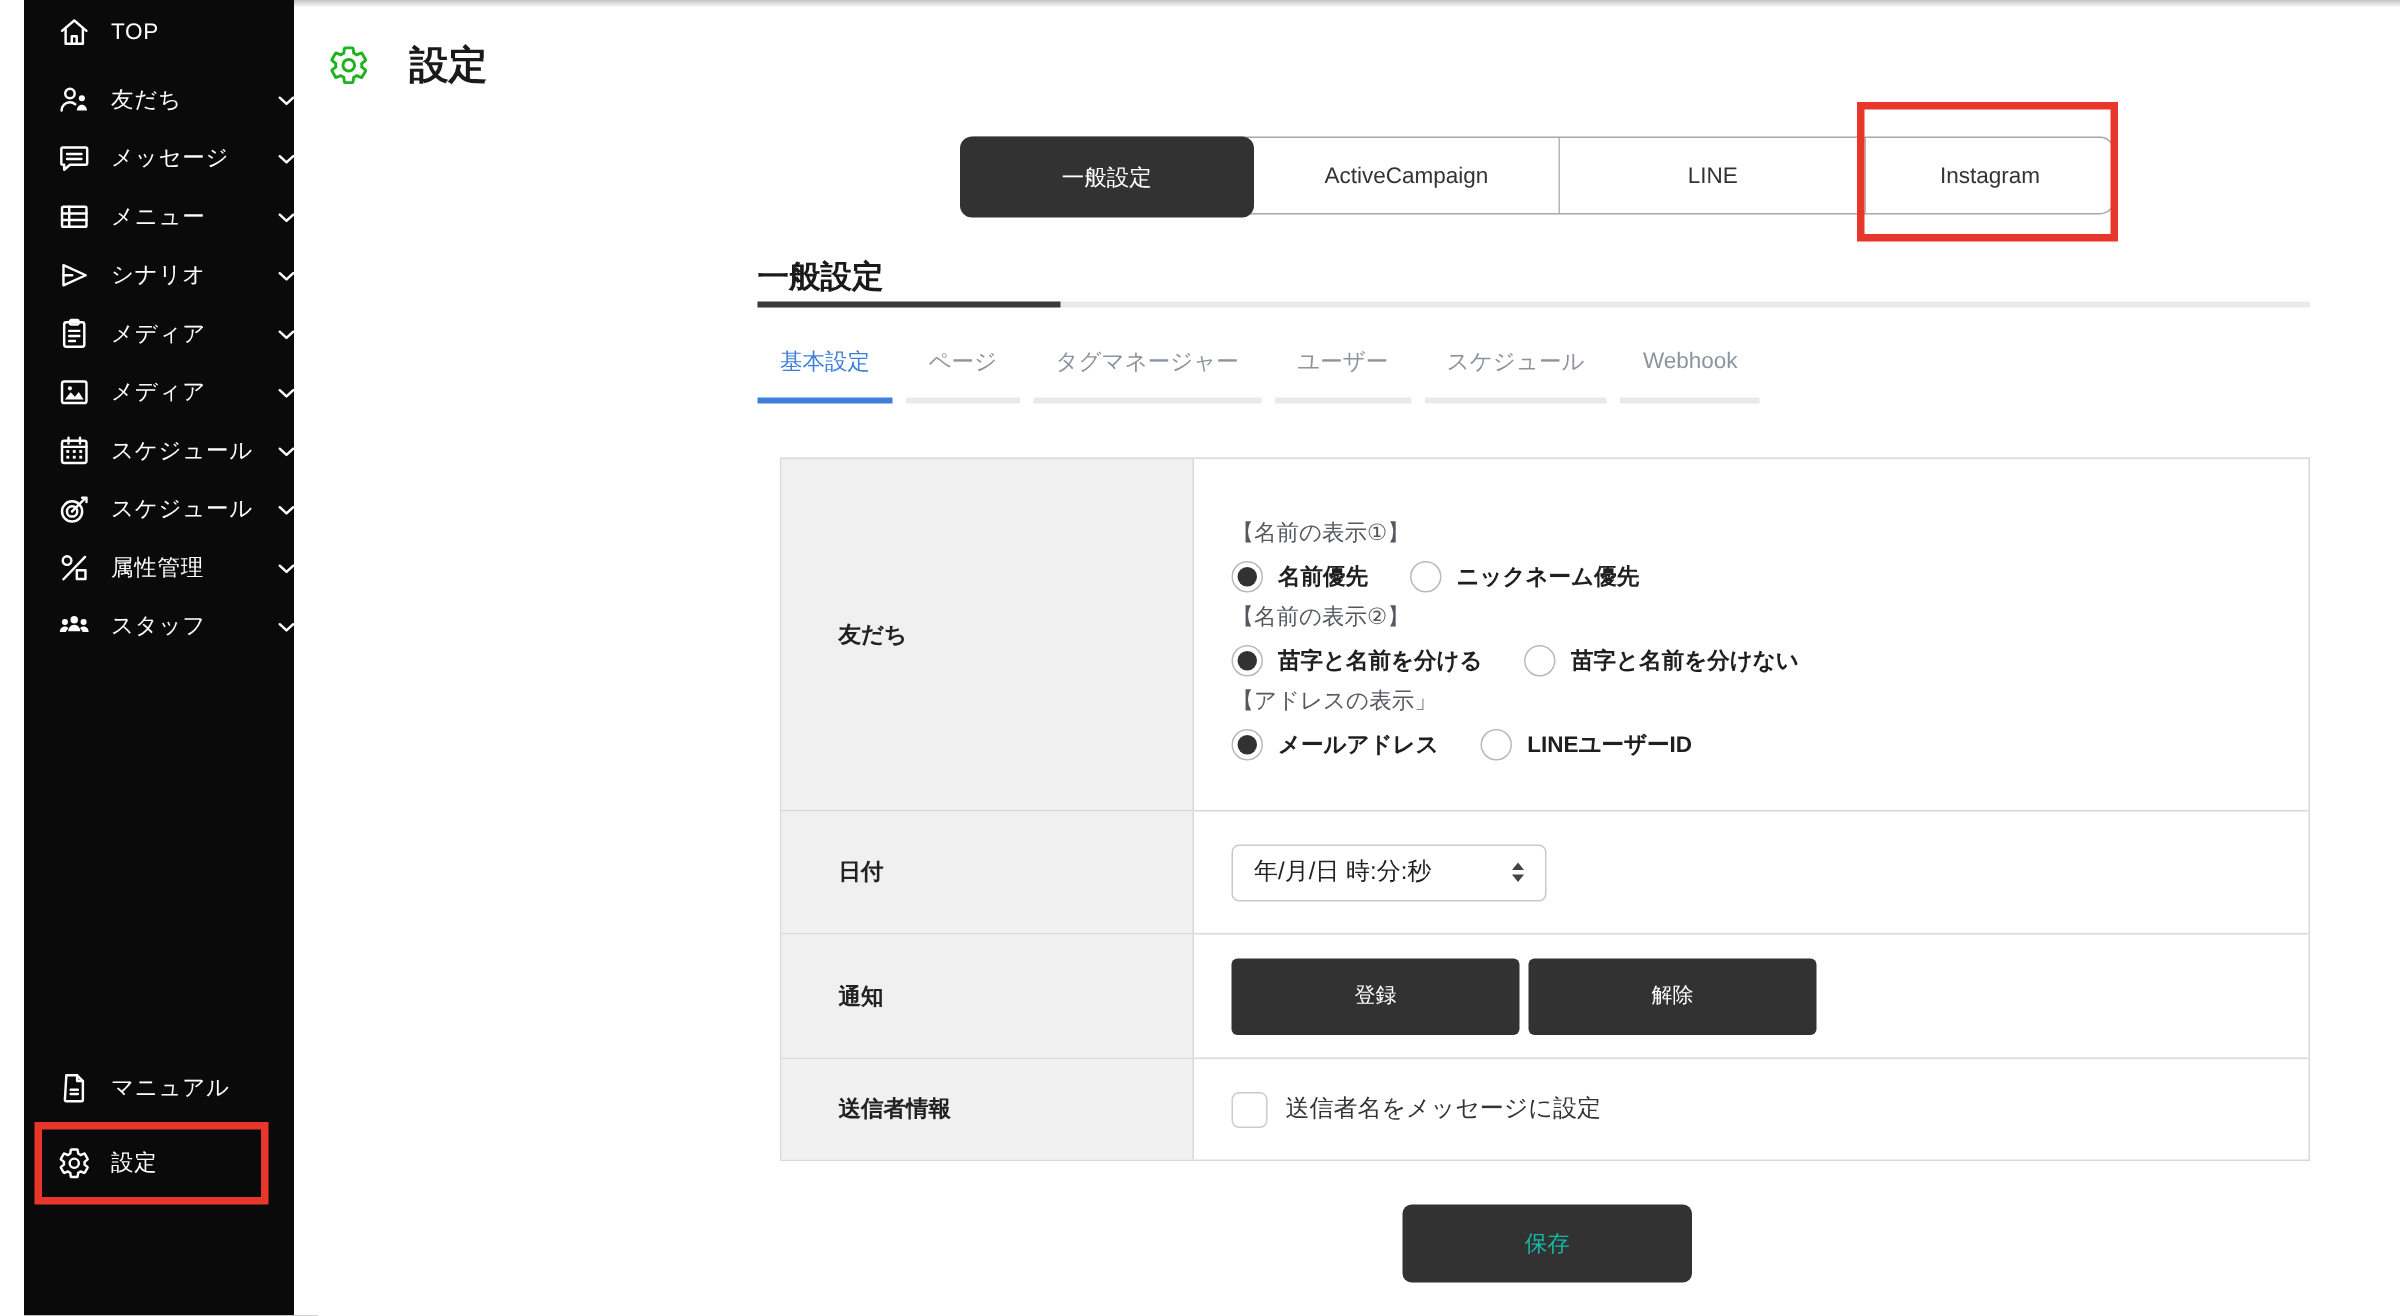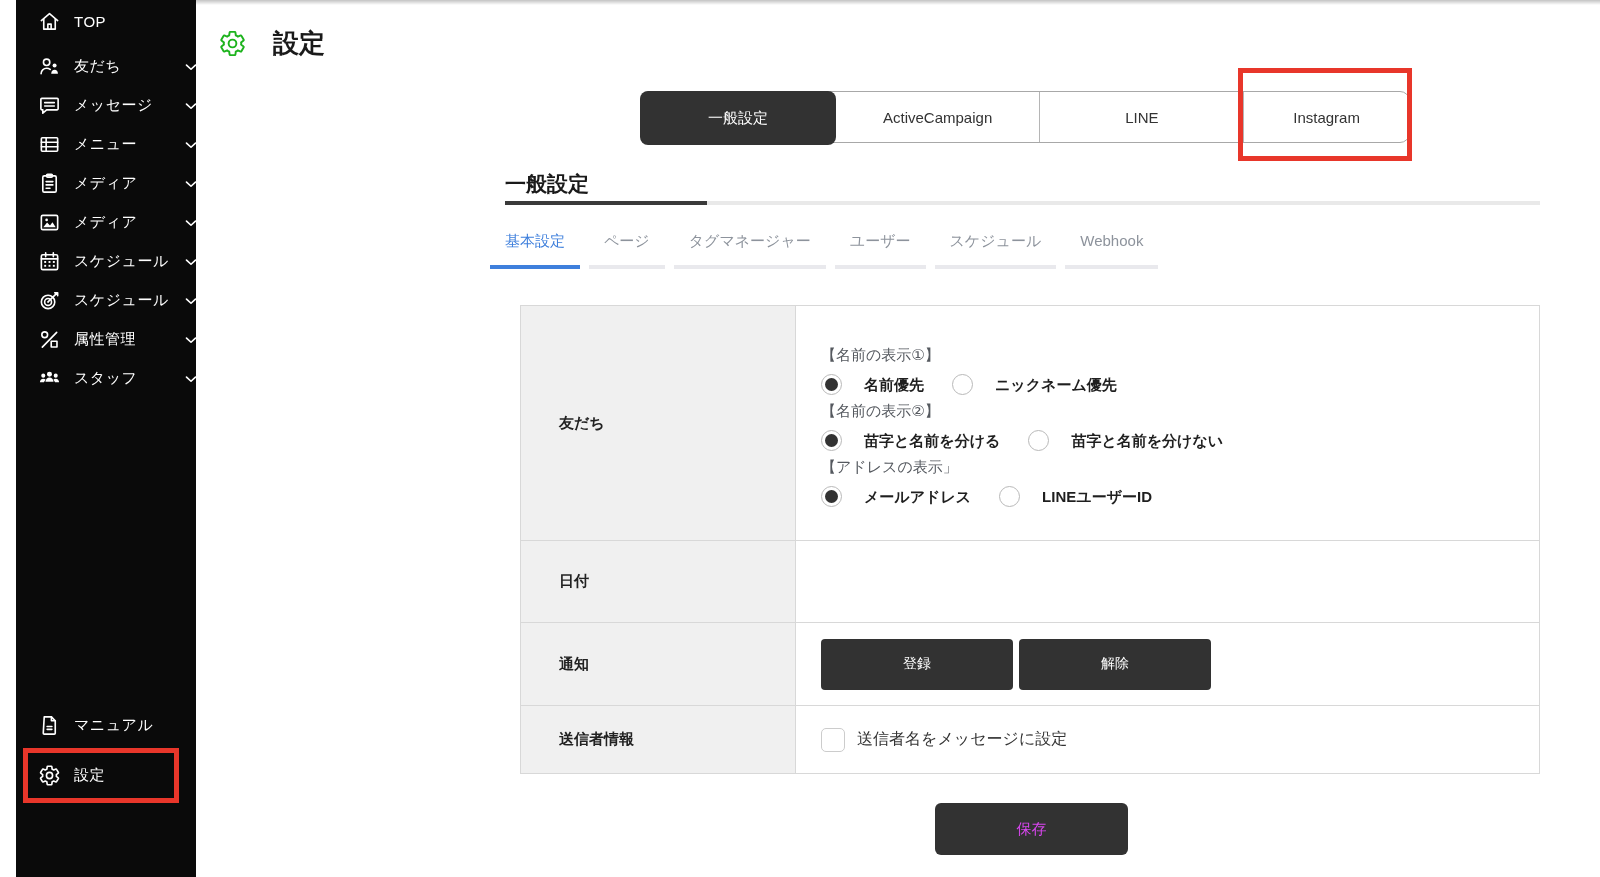--- a/index.html
+++ b/index.html
@@ -42,54 +42,54 @@
   .ptab.active { background:#323232; color:#fff; border-radius:8px; margin:-1px 0 -1px -1px; height:54px; border-right:none; }
   .hl-box { position:absolute; border:5px solid #e8362a; background:transparent; pointer-events:none; z-index:40; }
   .hl-instagram { left:1042px; top:68px; width:174px; height:93px; }
 
   
   .section-title { position:absolute; left:309px; top:170px; font-size:21px; font-weight:bold; color:#1a1a1a; }
   .title-rule { position:absolute; left:309px; top:201px; width:1035px; height:4px; background:#e9e9e9; }
   .title-rule .dark { position:absolute; left:0; top:0; width:202px; height:4px; background:#3a3a3a; }
 
   
-  .subtabs { position:absolute; left:294px; top:232px; display:flex; }
+  .subtabs { position:absolute; left:309px; top:232px; display:flex; }
   .subtab { font-size:15px; color:#8d939c; padding:0 15px 14px 15px; margin-right:9px;
     border-bottom:4px solid #e9e9ed; cursor:pointer; white-space:nowrap; }
   .subtab.active { color:#3e7fdc; border-bottom-color:#3e7fdc; }
 
   
   .settings { position:absolute; left:324px; top:305px; width:1020px; border:1px solid #d8d8d8; }
   .s-row { display:flex; border-bottom:1px solid #d8d8d8; }
   .s-row:last-child { border-bottom:none; }
   .cell-l { width:275px; flex:0 0 275px; background:#f0f0f0; border-right:1px solid #d8d8d8;
     display:flex; align-items:center; padding-left:38px; font-size:15px; font-weight:bold; color:#222; }
   .cell-r { flex:1; padding:14px 20px 14px 25px; display:flex; flex-direction:column; justify-content:center; }
   .row-friends { height:235px; }
   .row-date { height:82px; }
   .row-notify { height:83px; }
   .row-sender { height:67px; }
   .grp-heading { font-size:15px; color:#55595f; margin:7px 0 9px 0; }
   .opt-line { display:flex; align-items:center; }
-  .opt { display:flex; align-items:flex-end; margin-right:28px; cursor:pointer;gap:12px; }
+  .opt { display:flex; align-items:center; margin-right:28px; cursor:pointer; }
   .radio { width:21px; height:21px; border-radius:50%; border:1px solid #b9b9b9; background:#fff; position:relative; flex:0 0 21px; }
   .radio.checked::after { content:""; position:absolute; left:3px; top:3px; width:13px; height:13px; border-radius:50%; background:#323232; }
   .opt-label { margin-left:10px; font-size:15px; font-weight:bold; color:#1f1f1f; }
   .fake-select { width:210px; height:38px; border:1px solid #c9c9c9; border-radius:5px; background:#fff;
     display:flex; align-items:center; justify-content:space-between; padding:0 14px; font-size:16px; color:#222; cursor:pointer; }
   .updown { display:flex; flex-direction:column; gap:3px; align-items:center; }
   .updown .up { width:0; height:0; border-left:4px solid transparent; border-right:4px solid transparent; border-bottom:5px solid #444; }
   .updown .down { width:0; height:0; border-left:4px solid transparent; border-right:4px solid transparent; border-top:5px solid #444; }
   .btn-dark { height:51px; width:192px; background:#323232; color:#fff; font-size:14px; border:none; border-radius:4px;
     display:flex; align-items:center; justify-content:center; cursor:pointer; font-family:inherit; }
   .btn-pair { display:flex; gap:6px; }
   .checkline { display:flex; align-items:center; }
   .checkbox { width:24px; height:24px; border:1px solid #ccc; border-radius:5px; background:#fff; flex:0 0 24px; cursor:pointer; }
   .check-label { margin-left:12px; font-size:16px; color:#333; }
-  .save-btn { position:absolute; left:739px; top:803px; width:193px; height:52px; background:#323232; color:#d946ef;
+  .save-btn { position:absolute; left:739px; top:803px; width:193px; height:52px; background:#323232; color:#14b8a6;
     font-size:15px; border:none; border-radius:6px; display:flex; align-items:center; justify-content:center;
     cursor:pointer; font-family:inherit; }
   .hl-settings { left:7px; top:748px; width:156px; height:55px; }
   .manual-row { top:705px; height:40px; }
   .settings-row-side { top:755px; height:40px; }
 </style>
 </head>
 <body>
 
 <div class="stage">
@@ -141,20 +141,32 @@
             <rect x="3.5" y="5" width="17" height="14" rx="1"></rect>
             <path d="M3.5 9.7 h17 M3.5 14.3 h17 M8.5 5 v14"></path>
           </svg>
       </span>
       <span class="s-label">メニュー</span>
       <span class="chev"><svg viewBox="0 0 24 24">
             <polyline points="6,9.5 12,15 18,9.5"></polyline>
           </svg></span>
     </div>
 
+    <div class="s-item">
+      <span class="s-icon">
+        <svg viewBox="0 0 24 24">
+            <path d="M4.5 5 L20 12 L4.5 19 Z"></path>
+            <path d="M4.5 12 h6"></path>
+          </svg>
+      </span>
+      <span class="s-label">シナリオ</span>
+      <span class="chev"><svg viewBox="0 0 24 24">
+            <polyline points="6,9.5 12,15 18,9.5"></polyline>
+          </svg></span>
+    </div>
 
     <div class="s-item">
       <span class="s-icon">
         <svg viewBox="0 0 24 24">
             <rect x="5" y="4" width="14" height="17" rx="1.5"></rect>
             <rect x="9" y="2.5" width="6" height="3" rx="1"></rect>
             <path d="M8.5 10 h7 M8.5 13.5 h7 M8.5 17 h4"></path>
           </svg>
       </span>
       <span class="s-label">メディア</span>
@@ -342,20 +354,29 @@
             <span class="opt">
               <span class="radio"></span>
               <span class="opt-label">LINEユーザーID</span>
             </span>
           </div>
         </div>
       </div>
 
       <div class="s-row row-date">
         <div class="cell-l">日付</div>
+        <div class="cell-r">
+          <div class="fake-select">
+            <span>年/月/日 時:分:秒</span>
+            <span class="updown">
+                <span class="up"></span>
+                <span class="down"></span>
+              </span>
+          </div>
+        </div>
       </div>
 
       <div class="s-row row-notify">
         <div class="cell-l">通知</div>
         <div class="cell-r">
           <div class="btn-pair">
             <button class="btn-dark">登録</button>
             <button class="btn-dark">解除</button>
           </div>
         </div>

